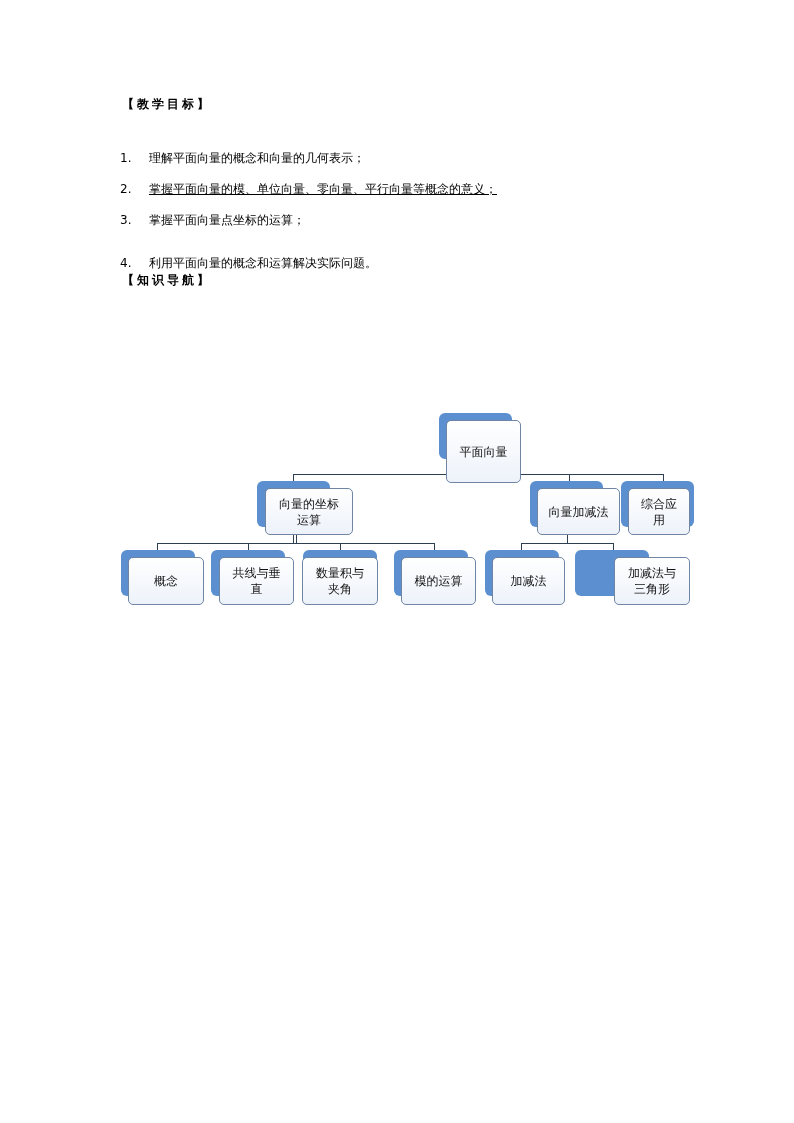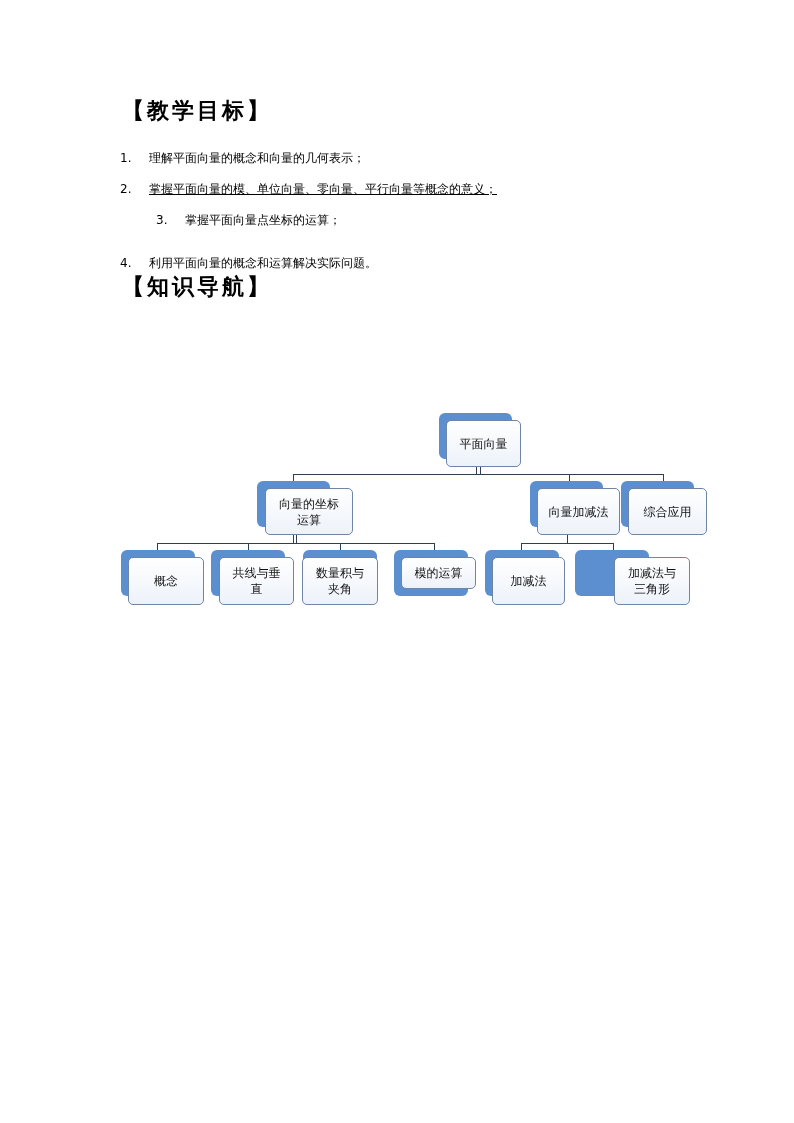--- a/index.html
+++ b/index.html
@@ -1,37 +1,37 @@
 <!DOCTYPE html>
 <html><head>
 <meta charset="utf-8">
 <style>
   html, body { margin: 0; padding: 0; background: #ffffff; }
   body { width: 794px; height: 1123px; position: relative; overflow: hidden;
          font-family: "DejaVu Sans", "Liberation Sans", sans-serif; color: #000; }
-  .heading { position: absolute; left: 122px; font-size: 22px; font-weight: bold;
+  .heading { position: absolute; left: 122px; font-size: 12px; font-weight: bold;
              letter-spacing: 3px; font-family: "DejaVu Serif", "Liberation Serif", serif; }
   .obj-item { position: absolute; left: 120px; font-size: 12px; line-height: 18px; white-space: nowrap; }
   .obj-num { display: inline-block; width: 29px; }
   .line { position: absolute; background: #2f3f52; }
   .node { position: absolute; }
   .node .back { position: absolute; background: #5b8fcf; border-radius: 6px; }
   .node .front { position: absolute; background: linear-gradient(#ffffff, #edf2fa);
                  border: 1px solid #6e85a3; border-radius: 5px; box-sizing: border-box;
                  display: flex; align-items: center; justify-content: center; text-align: center;
                  font-size: 12px; line-height: 16px; padding: 0 8px; color: #111; }
 </style>
 </head>
 <body>
 
 <div class="heading" style="top:96px;">【教学目标】</div>
 
 <div class="obj-item" style="top:149px;"><span class="obj-num">1.</span><span>理解平面向量的概念和向量的几何表示；</span></div>
 <div class="obj-item" style="top:180px;text-decoration:underline;"><span class="obj-num">2.</span><span>掌握平面向量的模、单位向量、零向量、平行向量等概念的意义；</span></div>
-<div class="obj-item" style="top:211px;margin-left:36px;"><span class="obj-num">3.</span><span>掌握平面向量点坐标的运算；</span></div>
+<div class="obj-item" style="top:211px;"><span class="obj-num">3.</span><span>掌握平面向量点坐标的运算；</span></div>
 <div class="obj-item" style="top:254px;"><span class="obj-num">4.</span><span>利用平面向量的概念和运算解决实际问题。</span></div>
 
 <div class="heading" style="top:272px;">【知识导航】</div>
 
 <div>
 
   <div class="line" style="left:476px; top:464px; width:1px; height:10px;"></div>
   <div class="line" style="left:480px; top:464px; width:1px; height:10px;"></div>
   <div class="line" style="left:293px; top:474px; width:371px; height:1px;"></div>
   <div class="line" style="left:293px; top:474px; width:1px; height:8px;"></div>
@@ -46,51 +46,51 @@
   <div class="line" style="left:340px; top:543px; width:1px; height:8px;"></div>
   <div class="line" style="left:434px; top:543px; width:1px; height:8px;"></div>
 
   <div class="line" style="left:567px; top:535px; width:1px; height:8px;"></div>
   <div class="line" style="left:521px; top:543px; width:93px; height:1px;"></div>
   <div class="line" style="left:521px; top:543px; width:1px; height:8px;"></div>
   <div class="line" style="left:613px; top:543px; width:1px; height:8px;"></div>
 
   <div class="node">
     <div class="back" style="left:439px; top:413px; width:73px; height:46px;"></div>
-    <div class="front" style="left:446px; top:420px; width:75px; height:47px;">平面向量</div>
+    <div class="front" style="left:446px; top:420px; width:75px; height:63px;">平面向量</div>
   </div>
 
   <div class="node">
     <div class="back" style="left:257px; top:481px; width:73px; height:46px;"></div>
     <div class="front" style="left:265px; top:488px; width:88px; height:47px;">向量的坐标运算</div>
   </div>
   <div class="node">
     <div class="back" style="left:530px; top:481px; width:73px; height:46px;"></div>
     <div class="front" style="left:537px; top:488px; width:83px; height:47px;">向量加减法</div>
   </div>
   <div class="node">
     <div class="back" style="left:621px; top:481px; width:73px; height:46px;"></div>
-    <div class="front" style="left:628px; top:488px; width:79px; height:47px;">综合应用</div>
+    <div class="front" style="left:628px; top:488px; width:62px; height:47px;">综合应用</div>
   </div>
 
   <div class="node">
     <div class="back" style="left:121px; top:550px; width:74px; height:46px;"></div>
     <div class="front" style="left:128px; top:557px; width:76px; height:48px;">概念</div>
   </div>
   <div class="node">
     <div class="back" style="left:211px; top:550px; width:74px; height:46px;"></div>
     <div class="front" style="left:219px; top:557px; width:75px; height:48px;">共线与垂直</div>
   </div>
   <div class="node">
     <div class="back" style="left:303px; top:550px; width:74px; height:46px;"></div>
     <div class="front" style="left:302px; top:557px; width:76px; height:48px;">数量积与夹角</div>
   </div>
   <div class="node">
     <div class="back" style="left:394px; top:550px; width:74px; height:46px;"></div>
-    <div class="front" style="left:401px; top:557px; width:75px; height:32px;">模的运算</div>
+    <div class="front" style="left:401px; top:557px; width:75px; height:48px;">模的运算</div>
   </div>
 
   <div class="node">
     <div class="back" style="left:485px; top:550px; width:74px; height:46px;"></div>
     <div class="front" style="left:492px; top:557px; width:73px; height:48px;">加减法</div>
   </div>
   <div class="node">
     <div class="back" style="left:575px; top:550px; width:74px; height:46px;"></div>
     <div class="front" style="left:582px; top:557px; width:76px; height:48px;margin-left:32px;">加减法与三角形</div>
   </div>

